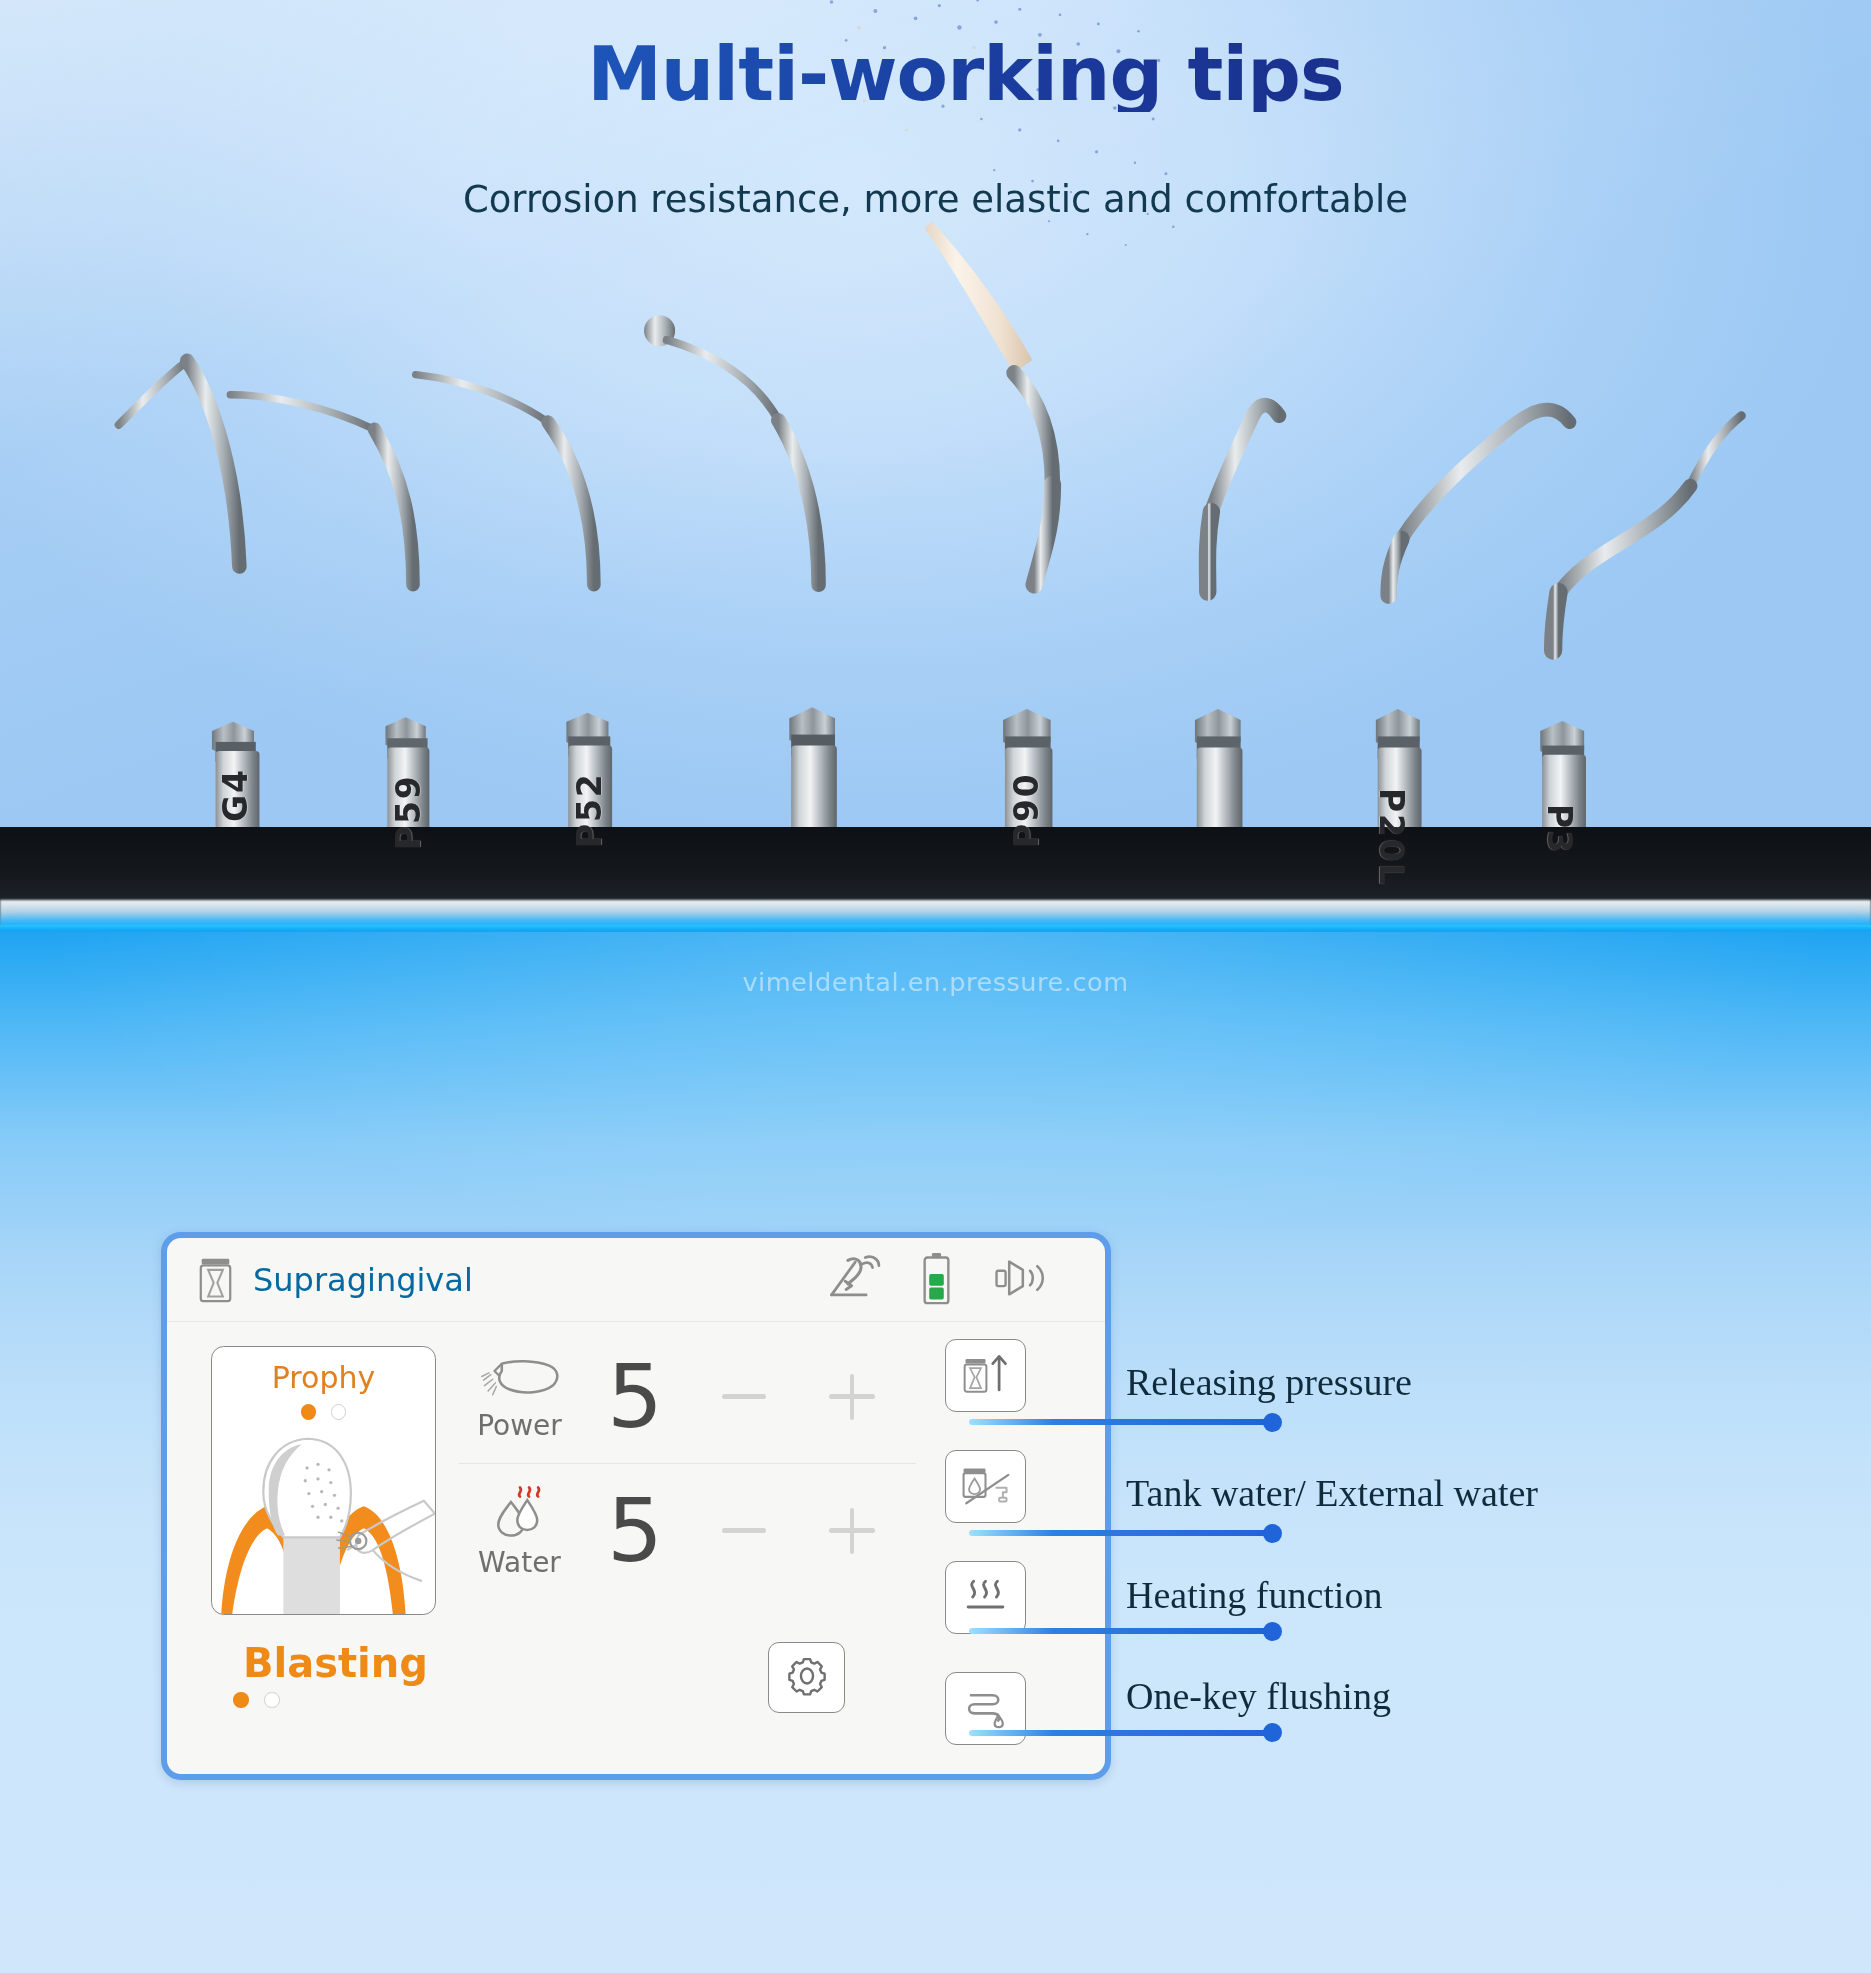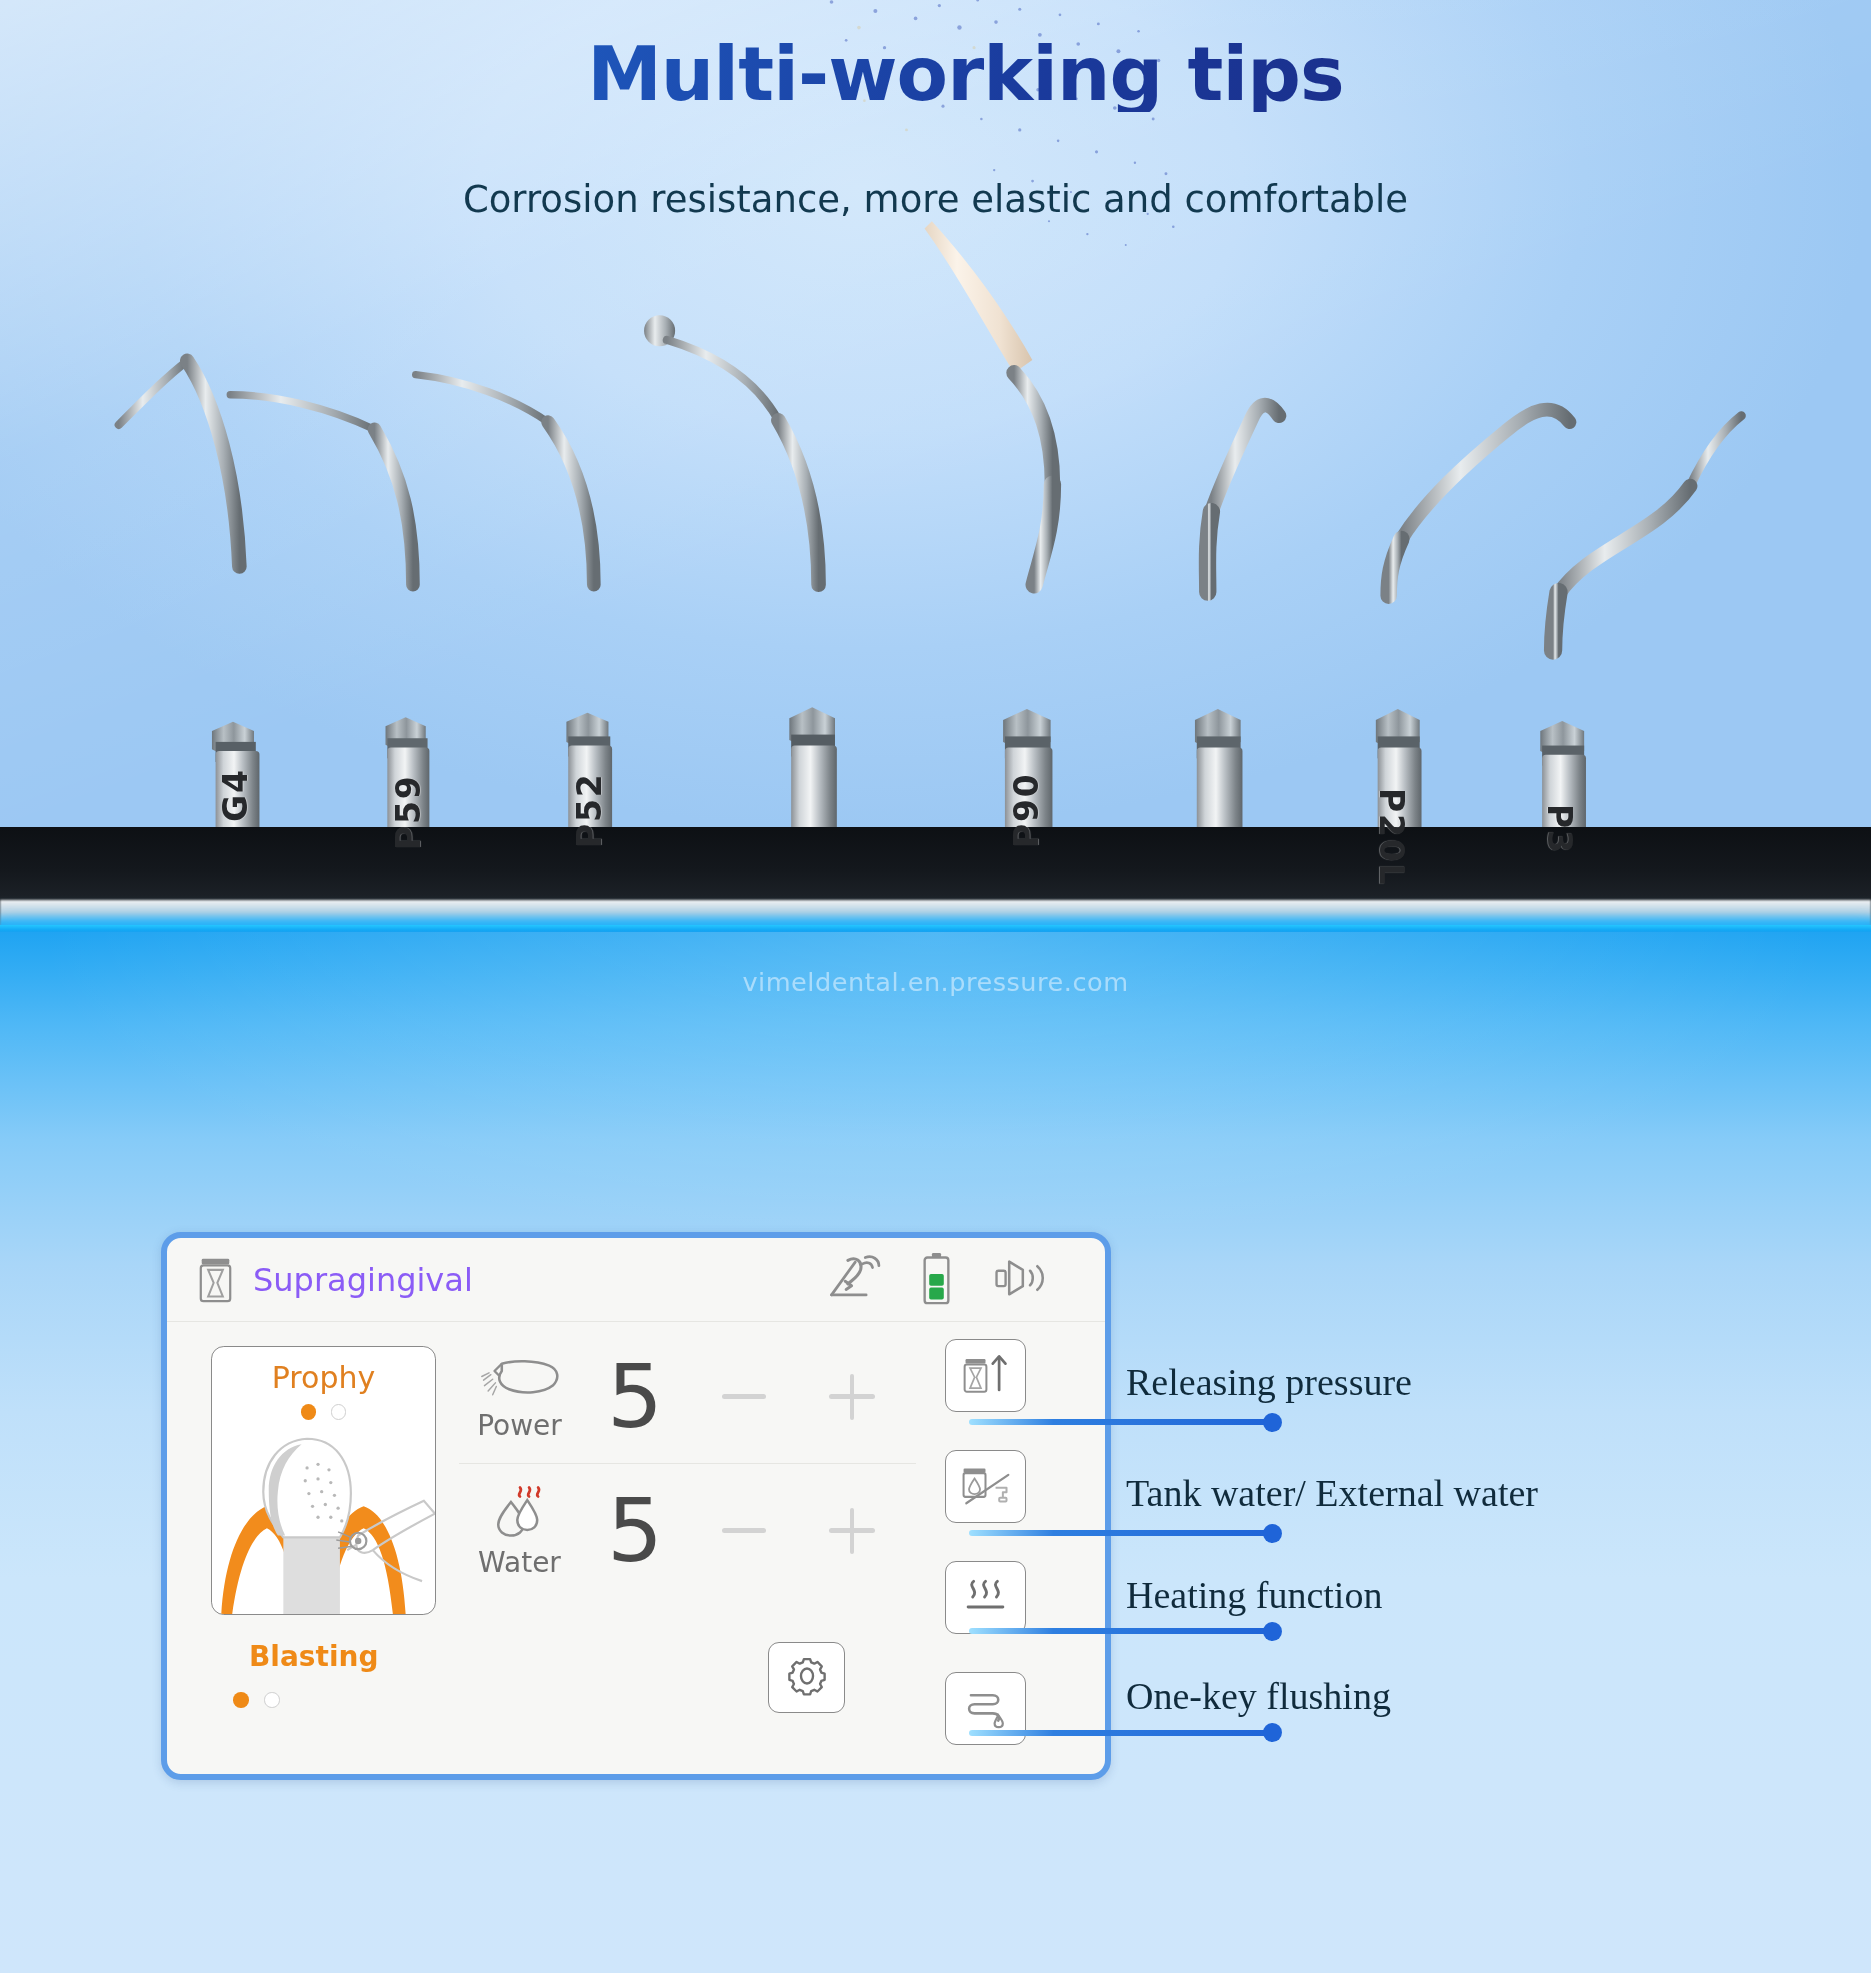--- a/index.html
+++ b/index.html
@@ -91,21 +91,21 @@
     border:6.4px solid #5d9de9;border-radius:20px;
     background:#f7f7f5;box-sizing:border-box;
     box-shadow:0 2.7px 9.1px rgba(40,80,140,.18);
   }
   .panel-head{
     position:absolute;left:0;top:0;width:100%;height:84px;
     border-bottom:1.8px solid #e6e6e2;box-sizing:border-box;
     display:flex;align-items:center;
   }
   .mode-name{
-    margin-left:20px;font-size:32px;color:#8b5cf6;
+    margin-left:20px;font-size:32px;color:#0369a1;
     font-family:"DejaVu Sans", sans-serif;
   }
   .head-right{margin-left:auto;display:flex;align-items:center;gap:40px;padding-right:55px;}
 
   .tooth-card{
     position:absolute;left:44px;top:108px;width:223px;height:267px;
     border:1.8px solid #8a8a8a;border-radius:12.8px;background:#ffffff;overflow:hidden;
   }
   .prophy-label{
     position:absolute;left:0;top:12.8px;width:100%;text-align:center;
@@ -126,22 +126,22 @@
     font-family:"DejaVu Sans", sans-serif;
   }
   .step{width:108px;display:flex;justify-content:center;align-items:center;}
   .minus{width:44px;height:4.6px;background:#d3d3d3;border-radius:2.7px;}
   .plus{position:relative;width:46px;height:46px;}
   .plus:before,.plus:after{content:"";position:absolute;background:#d3d3d3;border-radius:2.7px;}
   .plus:before{left:0;top:20.6px;width:46px;height:4.6px;}
   .plus:after{top:0;left:20.6px;height:46px;width:4.6px;}
 
   .blasting{
-    position:absolute;left:82px;top:402px;
-    color:#ef8a17;font-size:28px;font-weight:bold;
+    position:absolute;left:76px;top:402px;
+    color:#ef8a17;font-size:40px;font-weight:bold;
     font-family:"DejaVu Sans", sans-serif;
   }
   .blasting-dots{position:absolute;left:66px;top:454px;display:flex;gap:15.5px;}
 
   .gear-btn{
     position:absolute;left:601px;top:404px;width:75px;height:69px;
     border:1.8px solid #8a8a8a;border-radius:11px;background:#fff;
     display:flex;align-items:center;justify-content:center;
   }
 

